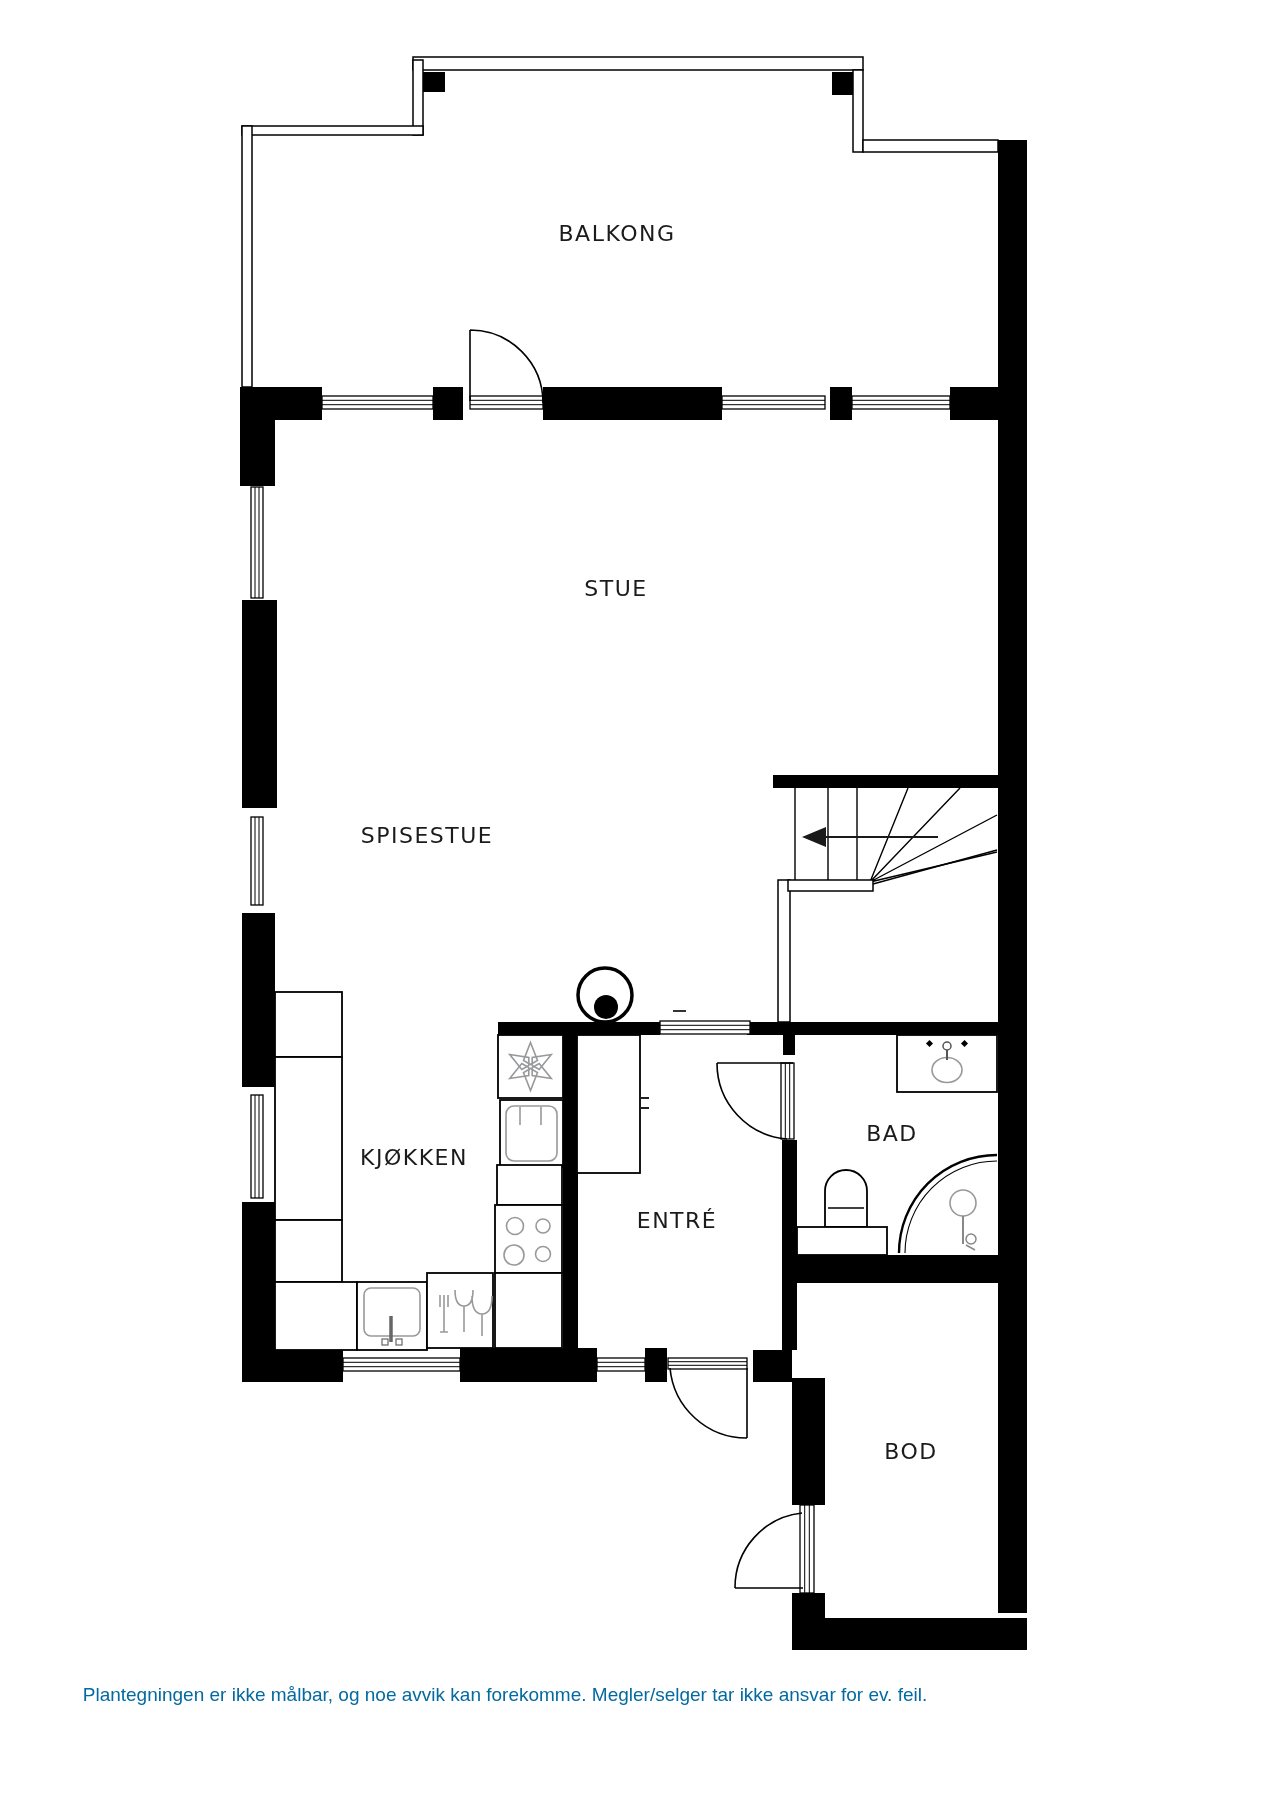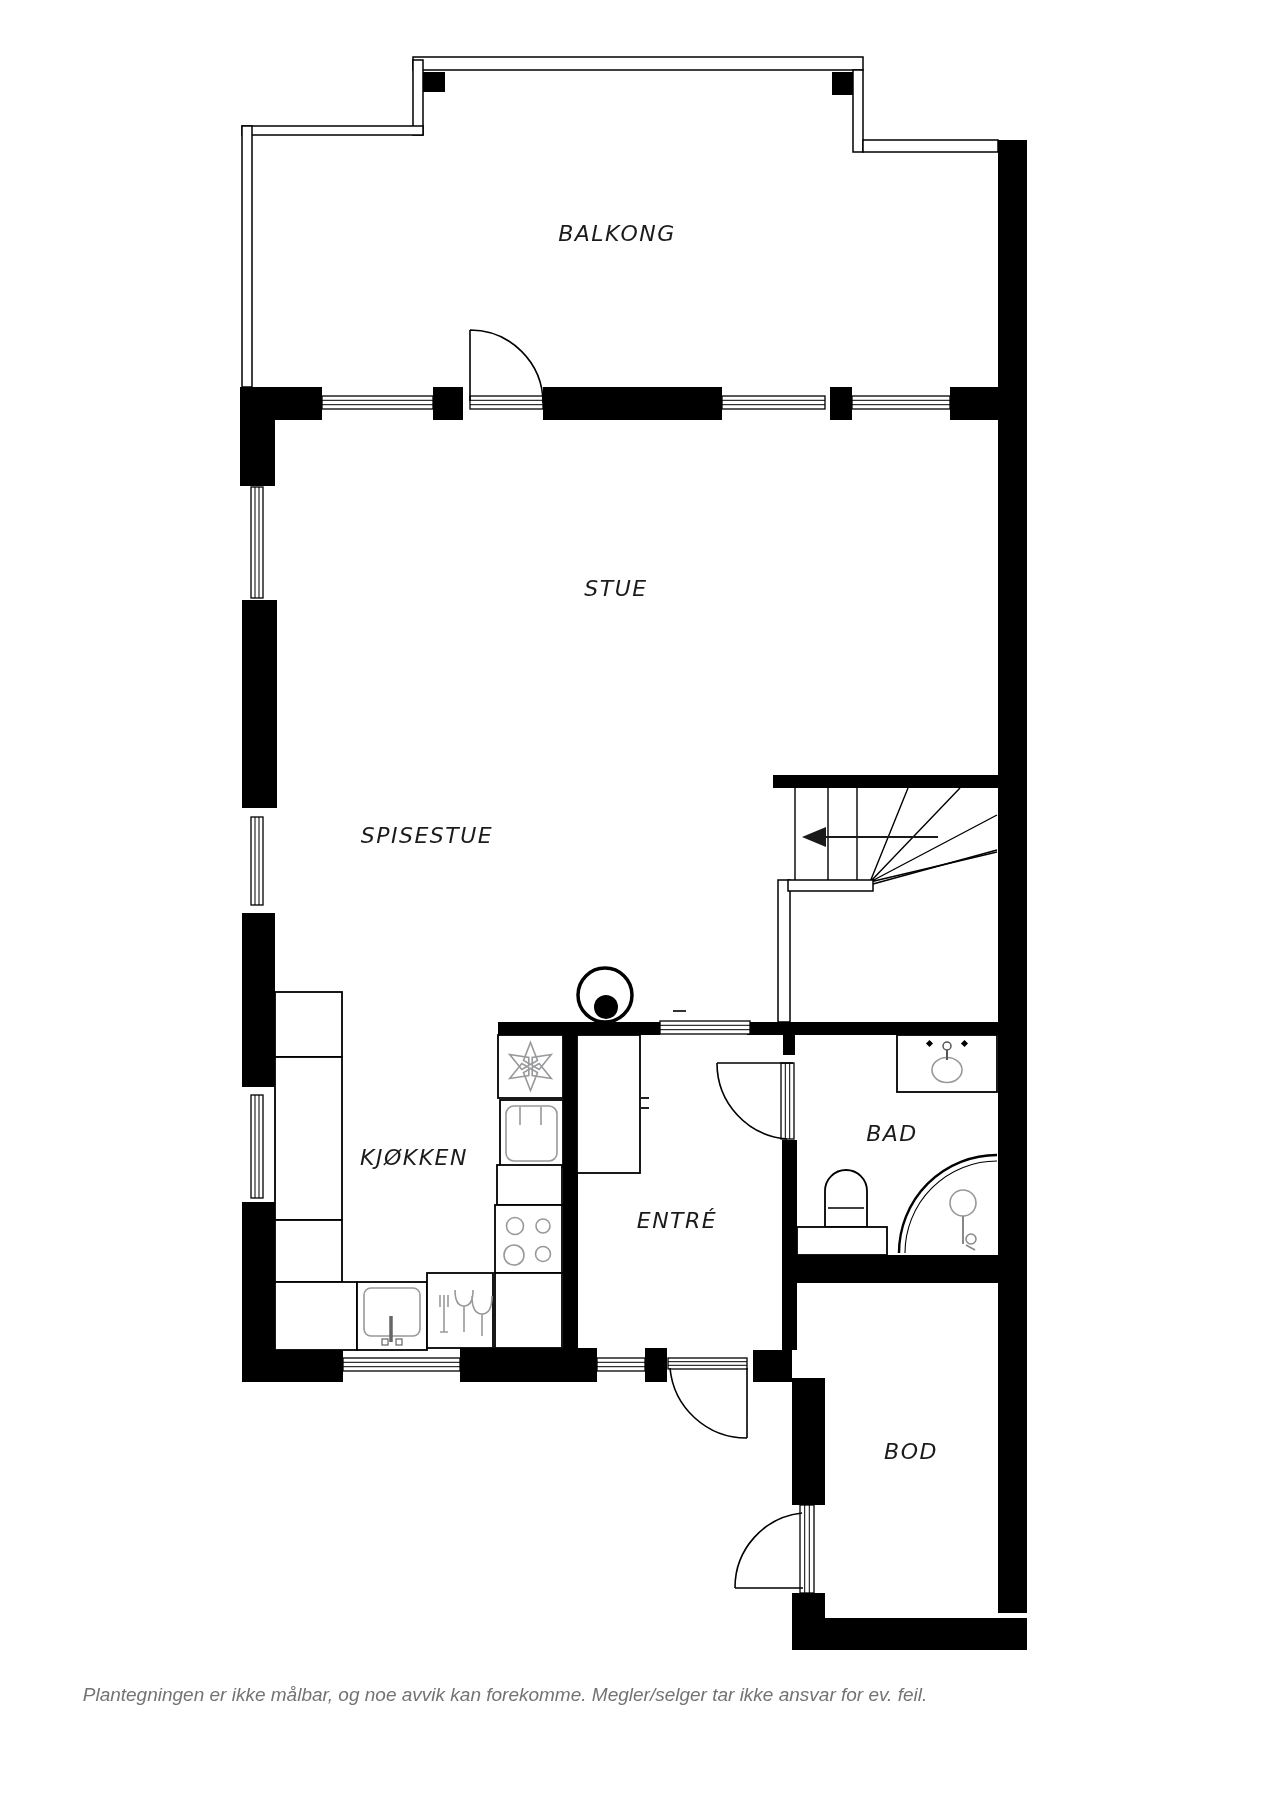--- a/index.html
+++ b/index.html
@@ -1,22 +1,22 @@
 <!DOCTYPE html>
 <html><head>
 <meta charset="utf-8">
 <style>
   html,body{margin:0;padding:0;background:#fff;}
   #stage{position:relative;width:1027px;height:1800px;background:#ffffff;overflow:hidden;
-         font-family:"DejaVu Sans","Liberation Sans",sans-serif;font-style:italic;}
+         font-family:"DejaVu Sans","Liberation Sans",sans-serif;}
   #plan-svg{position:absolute;left:0;top:0;}
   .room-label{font-family:"DejaVu Sans","Liberation Sans",sans-serif;font-size:22px;
               letter-spacing:1.5px;fill:#1b1b1b;text-anchor:middle;}
   #footer-disclaimer{position:absolute;left:40px;top:1682px;width:930px;text-align:center;
-              color:#737373;font-size:19px;line-height:26px;
+              color:#0369a1;font-size:19px;line-height:26px;
               font-family:"Liberation Sans","DejaVu Sans",sans-serif;}
   #logo{position:absolute;left:1000px;top:1652px;}
 </style>
 </head>
 <body>
 
 <div id="stage">
 
 <svg id="plan-svg" width="1273" height="1800" viewBox="0 0 1273 1800">
   <style>

